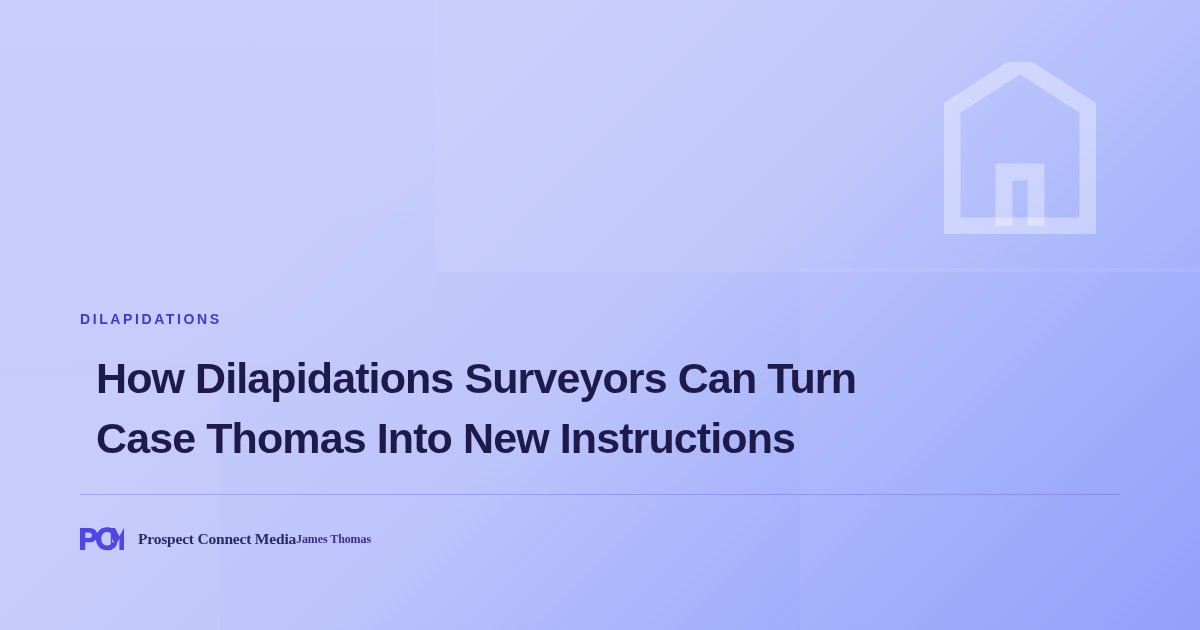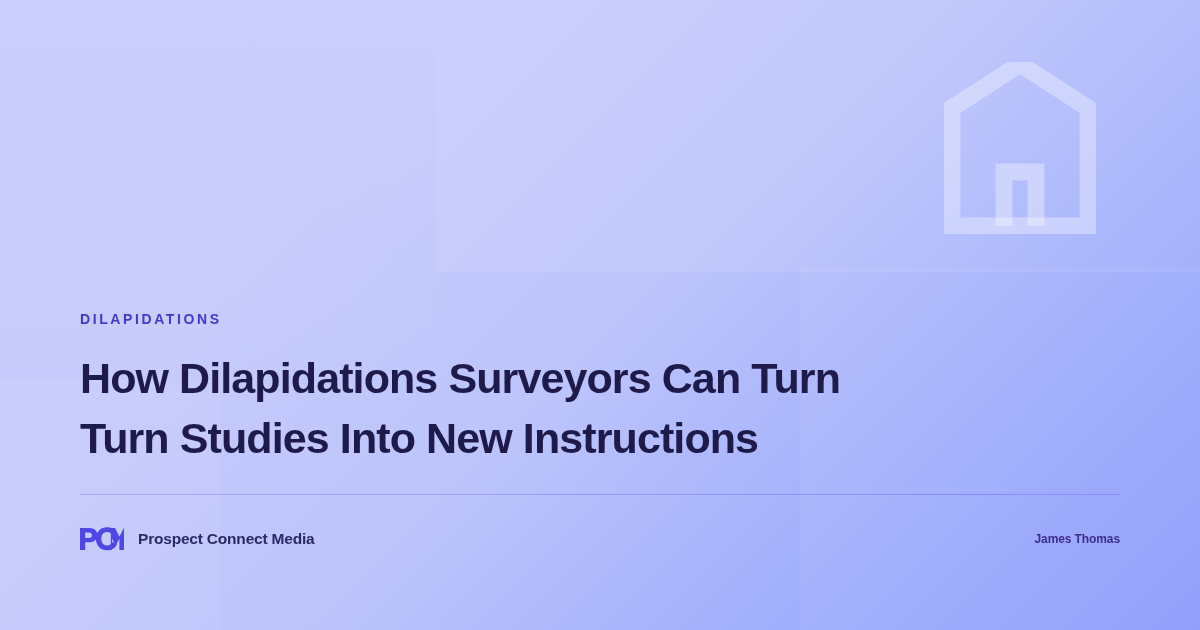--- a/index.html
+++ b/index.html
@@ -47,38 +47,38 @@
   }
   #eyebrow {
     position:absolute; top:311px; left:0;
     font-size:14px; font-weight:bold;
     letter-spacing:2.6px;
     color:#4338ca;
     text-transform:uppercase;
     white-space:nowrap;
   }
   #headline {
-    position:absolute; top:348px; left:0;
+    position:absolute; top:348px; left:16px;
     width:900px;
     font-size:43px;
     line-height:60px;
     font-weight:bold;
     letter-spacing:-0.9px;
     color:#1e1b4b;
   }
   #headline .line { display:block; white-space:nowrap; }
   #divider {
     position:absolute; top:494px; left:0;
     width:1040px; height:1px;
     background:rgba(79,70,229,0.28);
   }
   #footer {
     position:absolute; top:521px; left:0;
     width:1040px; height:36px;
-    display:flex; align-items:center; justify-content:space-between;
+    display:flex; align-items:center; font-family:Liberation Serif, serif;
   }
   #brand { display:flex; align-items:center; gap:14px; }
   #logo-mark { display:block; }
   #brand-name {
     font-size:15.5px; font-weight:bold;
     color:#2b2a66; letter-spacing:-0.2px;
     white-space:nowrap;
   }
   #author {
     font-size:12px; font-weight:bold;
@@ -100,21 +100,21 @@
     <path d="M8 46 L76 2 L144 46 L144 164 L8 164 Z" fill="none" stroke="rgba(255,255,255,0.34)" stroke-width="17" stroke-linejoin="miter"></path>
     <path d="M60 164 L60 110 L92 110 L92 164" fill="none" stroke="rgba(255,255,255,0.34)" stroke-width="17" stroke-linejoin="miter"></path>
   </svg>
 
   <div id="content">
 
     <div id="eyebrow">DILAPIDATIONS</div>
 
     <h1 id="headline">
       <span class="line">How Dilapidations Surveyors Can Turn</span>
-      <span class="line">Turn Studies Into New Instructions</span>
+      <span class="line">Case Thomas Into New Instructions</span>
     </h1>
 
     <div id="divider"></div>
 
     <div id="footer">
 
       <div id="brand">
         <svg id="logo-mark" width="44" height="24" viewBox="0 0 44 24" aria-hidden="true">
 
           <path d="M0 1 H9.5 C14.2 1 17.4 4 17.4 8.2 C17.4 12.4 14.2 15.3 9.5 15.3 H5.2 V23 H0 Z

